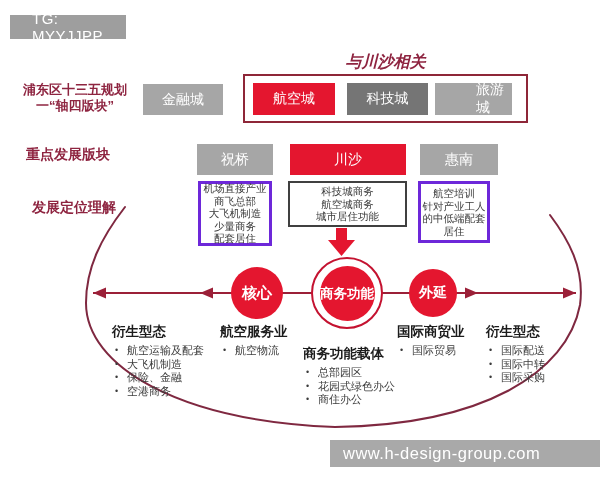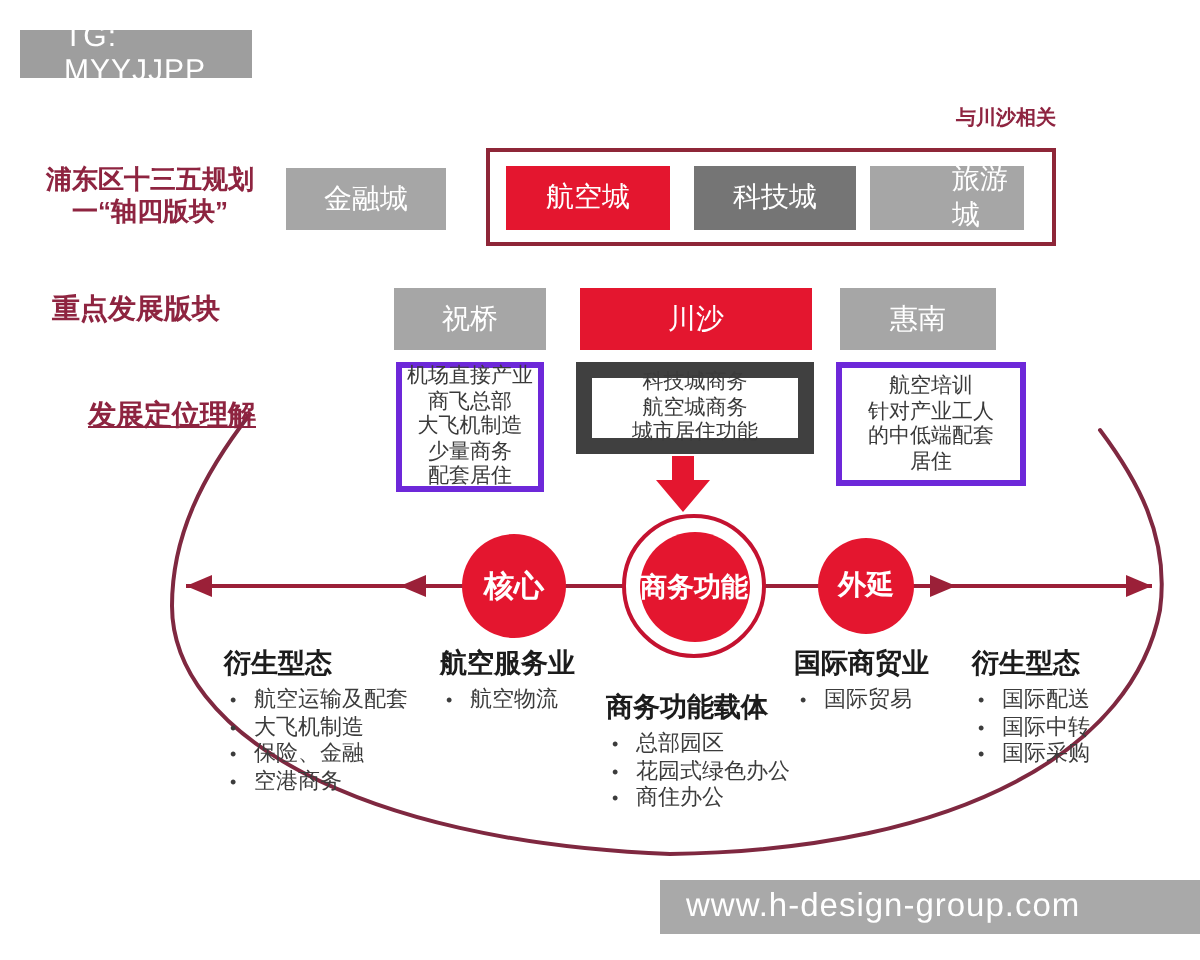--- a/index.html
+++ b/index.html
@@ -12,40 +12,40 @@
   .layer-svg{position:absolute;left:0;top:0;z-index:1;}
 
   .gray-badge{
     position:absolute;left:10px;top:15px;width:116px;height:24px;
     background:#9e9e9e;color:#fff;font-size:15px;letter-spacing:.5px;
     display:flex;align-items:center;padding-left:22px;box-sizing:border-box;z-index:2;
   }
   .maroon{color:#8e2440;font-weight:bold;position:absolute;z-index:2;}
   .plan-label{left:6px;top:82px;width:138px;text-align:center;font-size:13px;line-height:16px;}
   .row-label{font-size:14px;}
-  .caption{left:243px;top:52px;width:285px;text-align:right;font-size:10px;}
+  .caption{left:243px;top:52px;width:285px;text-align:center;font-size:16px;font-style:italic;}
 
   .box{
     position:absolute;color:#fff;font-size:14px;z-index:2;
     display:flex;align-items:center;justify-content:center;box-sizing:border-box;
   }
   .box.red{background:#e4162f;}
   .box.gray{background:#a6a6a6;}
   .box.darkgray{background:#757575;}
   .group-border{
     position:absolute;left:243px;top:74px;width:285px;height:49px;
     border:2px solid #8e2638;box-sizing:border-box;z-index:1;background:transparent;
   }
 
   .note{
     position:absolute;background:#fff;border:3px solid #6d28d9;z-index:2;
     display:flex;flex-direction:column;align-items:center;justify-content:center;
     font-size:10.5px;line-height:12.5px;color:#3a3a3a;text-align:center;box-sizing:border-box;
   }
-  .note.redborder{border:8px solid #404040;align-items:center;}
+  .note.redborder{border:2px solid #404040;align-items:center;}
 
   .circle{
     position:absolute;border-radius:50%;background:#e4162f;color:#fff;font-weight:bold;
     display:flex;flex-direction:column;align-items:center;justify-content:center;
     z-index:3;box-sizing:border-box;text-align:center;
   }
   .ring{
     position:absolute;left:311px;top:257px;width:72px;height:72px;border-radius:50%;
     background:#fff;border:2.5px solid #c41230;z-index:3;box-sizing:border-box;
     display:flex;align-items:center;justify-content:center;
@@ -100,37 +100,37 @@
   <div class="box red" style="left:253px;top:83px;width:82px;height:32px;">航空城</div>
   <div class="box darkgray" style="left:347px;top:83px;width:81px;height:32px;">科技城</div>
   <div class="box gray" style="left:435px;top:83px;width:77px;height:32px;padding-left:41px;">旅游城</div>
 
   <div class="maroon row-label" style="left:26px;top:146px;">重点发展版块</div>
 
   <div class="box gray" style="left:197px;top:144px;width:76px;height:31px;">祝桥</div>
   <div class="box red" style="left:290px;top:144px;width:116px;height:31px;">川沙</div>
   <div class="box gray" style="left:420px;top:144px;width:78px;height:31px;">惠南</div>
 
-  <div class="maroon row-label" style="left:44px;top:199px;text-decoration:underline;">发展定位理解</div>
+  <div class="maroon row-label" style="left:32px;top:199px;">发展定位理解</div>
 
   <div class="note" style="left:198px;top:181px;width:74px;height:65px;">
     <div>机场直接产业</div>
     <div>商飞总部</div>
     <div>大飞机制造</div>
     <div>少量商务</div>
     <div>配套居住</div>
   </div>
 
   <div class="note redborder" style="left:288px;top:181px;width:119px;height:46px;">
     <div>科技城商务</div>
     <div>航空城商务</div>
     <div>城市居住功能</div>
   </div>
 
-  <div class="note" style="left:418px;top:181px;width:95px;height:62px;">
+  <div class="note" style="left:418px;top:181px;width:72px;height:62px;">
     <div>航空培训</div>
     <div>针对产业工人</div>
     <div>的中低端配套</div>
     <div>居住</div>
   </div>
 
   <div class="circle" style="left:231px;top:267px;width:52px;height:52px;font-size:15px;">核心</div>
 
   <div class="ring">
     <div class="inner">

